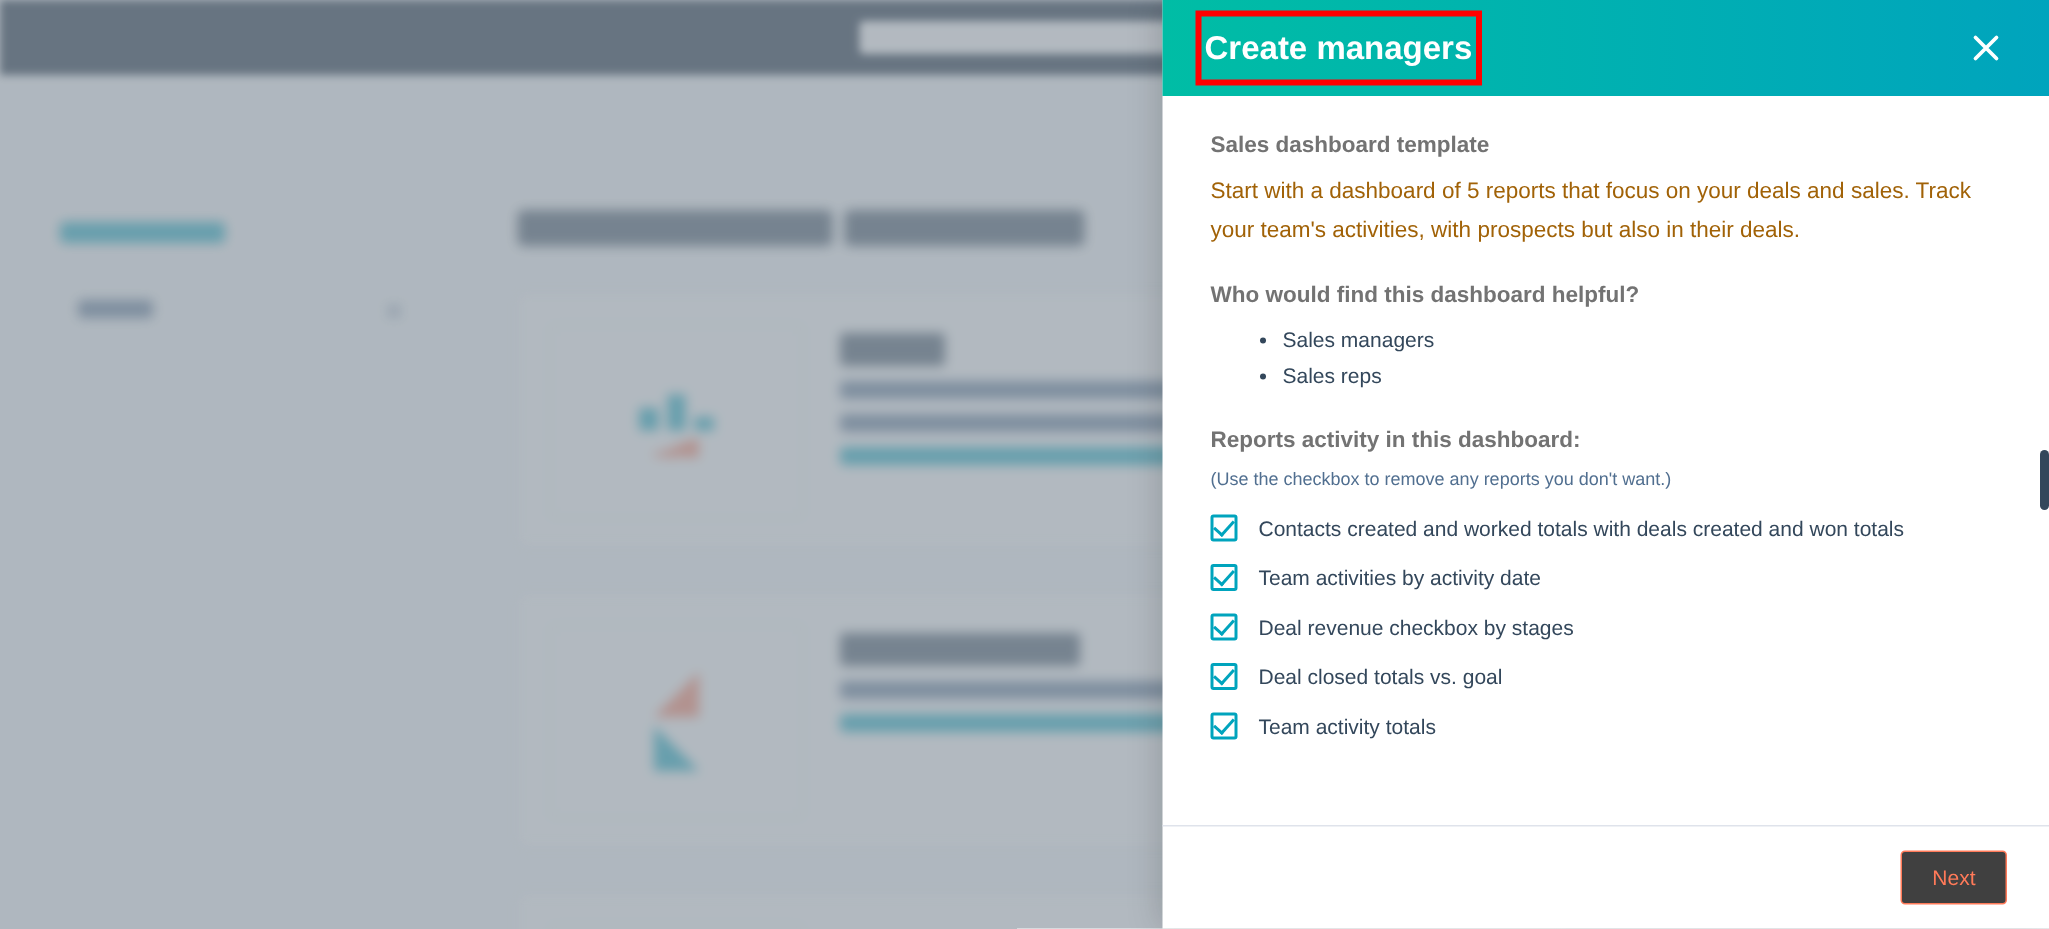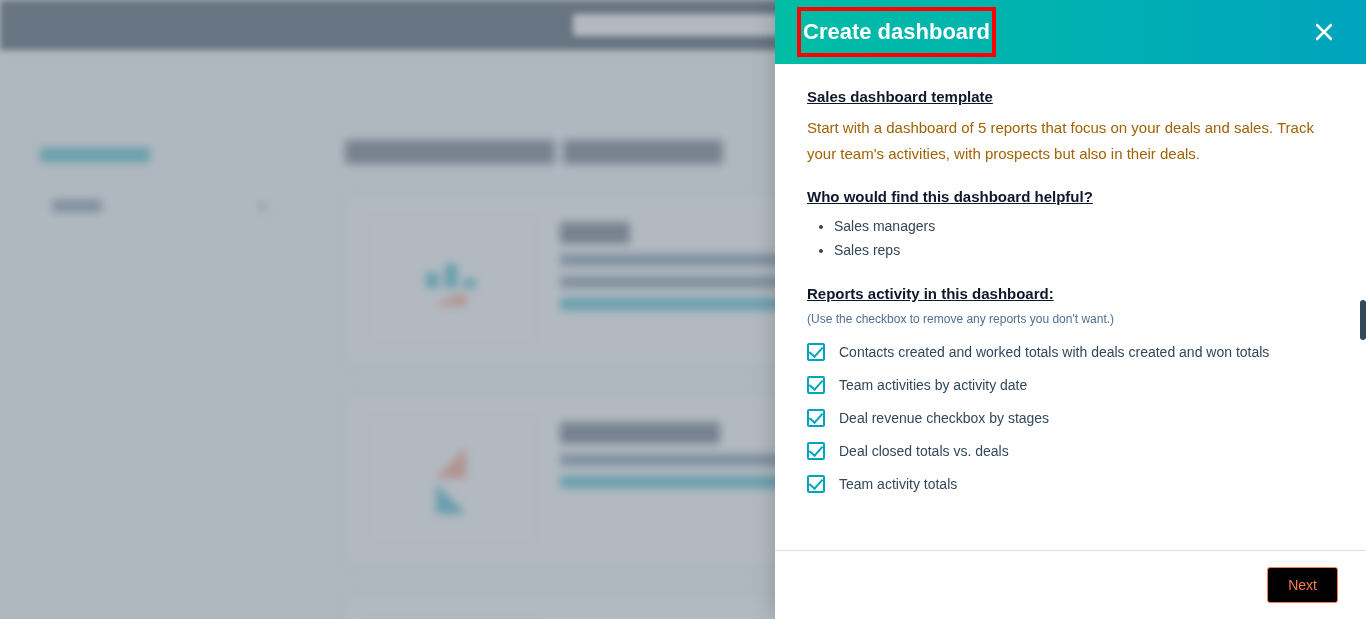--- a/index.html
+++ b/index.html
@@ -145,32 +145,31 @@
       overflow-y: auto;
       padding: 24px 32px 20px 32px;
       color: #33475b;
     }
     .panel-body::-webkit-scrollbar { width: 10px; }
     .panel-body::-webkit-scrollbar-thumb { background:#cbd6e2; }
     
     .section-heading {
       font-size: 15px;
       font-weight: 600;
-      color: #0f172a;
+      color: #737373;
       margin-bottom: 10px;
-      text-decoration: underline;
     }
     .section-heading.mt { margin-top: 22px; }
     .body-text {
       font-size: 15px;
       line-height: 1.7;
       color: #a16207;
     }
     .role-list {
-      margin: 6px 0 0 27px;
+      margin: 6px 0 0 48px;
     }
     .role-list li {
       font-size: 14px;
       line-height: 1.7;
       color: #33475b;
     }
     .hint {
       font-size: 12px;
       color: #516f90;
       margin-top: 6px;
@@ -210,21 +209,21 @@
     .panel-footer {
       border-top: 1px solid #dfe3eb;
       padding: 16px 28px;
       display: flex;
       justify-content: flex-end;
       flex-shrink:0;
     }
     .next-btn {
       border: 1px solid #ff7a59;
       color: #ff7a59;
-      background: #000000;
+      background: #404040;
       padding: 9px 20px;
       font-size: 14px;
       font-weight: 500;
       border-radius: 3px;
       cursor: pointer;
       text-align: center;
     }
     
     .side-scroll-indicator {
       position:absolute;
@@ -286,21 +285,21 @@
     <div class="bg-card-body">
       
     </div>
   </div>
 </div>
 <div class="dim"></div>
 
 <div class="panel">
   <div class="panel-header">
     <div class="panel-title-wrap">
-      <span class="panel-title">Create dashboard</span>
+      <span class="panel-title">Create managers</span>
       <div class="red-box"></div>
     </div>
     <div class="close-x">
       <svg width="20" height="20" viewBox="0 0 20 20">
           <path d="M3 3 L17 17 M17 3 L3 17" stroke="#fff" stroke-width="2.5" stroke-linecap="round"></path>
         </svg>
     </div>
   </div>
 
   <div class="panel-body">
@@ -323,21 +322,21 @@
     <div class="report-row">
       <div class="cb checked"></div>
       <div class="label">Team activities by activity date</div>
     </div>
     <div class="report-row">
       <div class="cb checked"></div>
       <div class="label">Deal revenue checkbox by stages</div>
     </div>
     <div class="report-row">
       <div class="cb checked"></div>
-      <div class="label">Deal closed totals vs. deals</div>
+      <div class="label">Deal closed totals vs. goal</div>
     </div>
     <div class="report-row">
       <div class="cb checked"></div>
       <div class="label">Team activity totals</div>
     </div>
   </div>
 
   <div class="panel-footer">
     <button class="next-btn">Next</button>
   </div>

